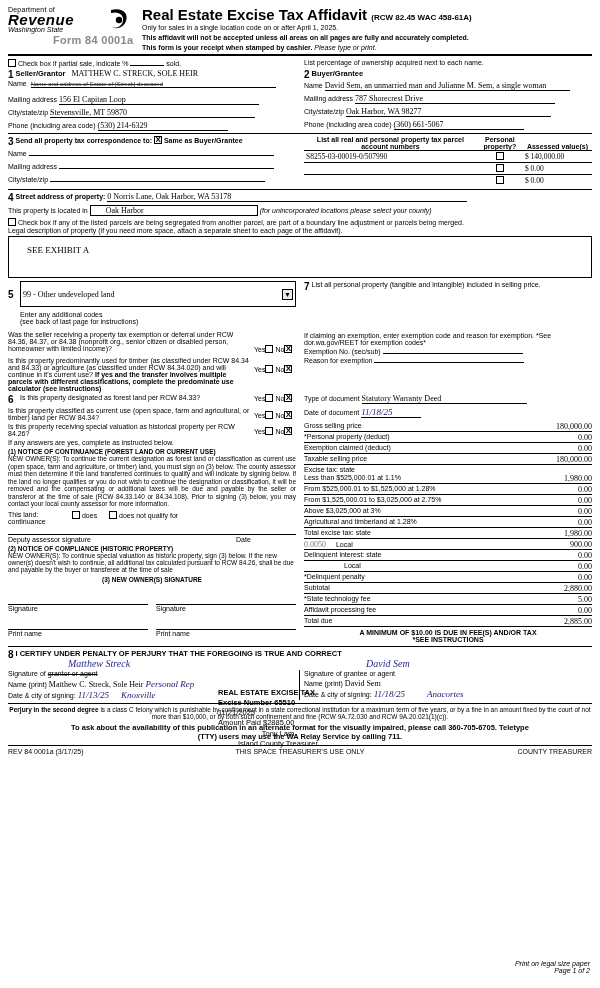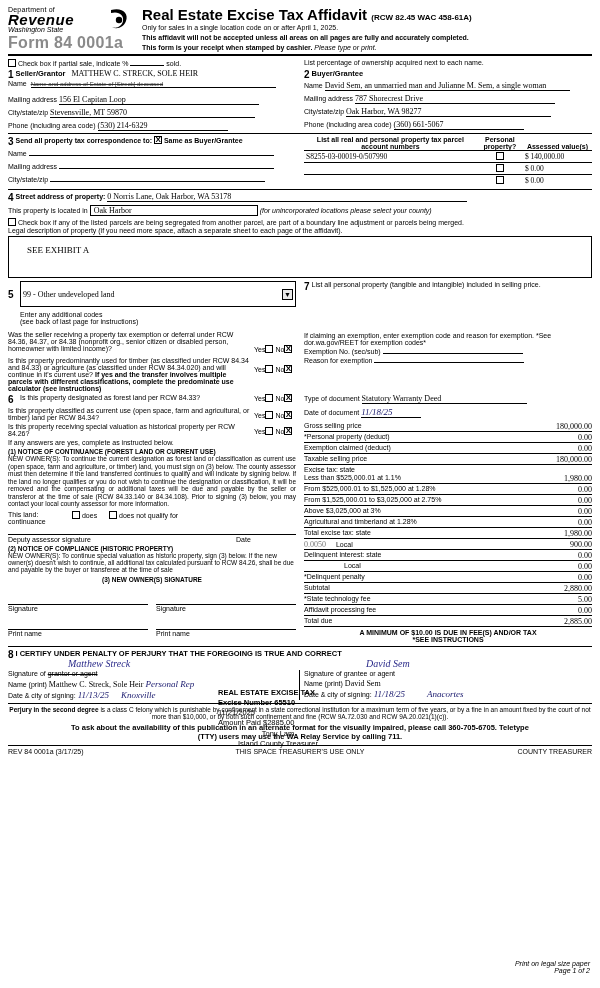--- a/index.html
+++ b/index.html
@@ -13,21 +13,21 @@
     position:relative;
   }
   .page { position:relative; width:600px; height:988px; padding:6px 8px; }
 
   
   .header { display:flex; align-items:flex-start; border-bottom:2px solid #000; padding-bottom:2px; }
   .dept-logo { width:128px; flex:0 0 128px; position:relative; }
   .dept-logo .dept { font-size:7px; letter-spacing:.2px; }
   .dept-logo .revenue { font-size:15px; font-weight:bold; font-style:italic; letter-spacing:.5px; margin-top:-2px;}
   .dept-logo .wash { font-size:7px; font-style:italic; margin-top:-2px; }
-  .dept-logo .formno { font-size:16px; font-weight:bold; color:#8a8a8a; margin-top:1px; letter-spacing:.3px;}
+  .dept-logo .formno { font-size:11px; font-weight:bold; color:#8a8a8a; margin-top:1px; letter-spacing:.3px;margin-left:45px;}
   .logo-swirl { position:absolute; right:6px; top:0px; width:22px; height:28px; }
   .title-block { flex:1; padding-left:6px; }
   .title-block .maintitle { font-size:15px; font-weight:bold; }
   .title-block .maintitle .rcw { font-size:8px; font-weight:bold; }
   .title-block .sub { font-size:7px; margin-top:1px; line-height:1.25; }
   .title-block .sub b { font-weight:bold; }
   .title-block .sub i { font-style:italic; }
 
   
   .row { display:flex; }
@@ -215,21 +215,21 @@
   <div class="hr" style="margin-top:3px;"></div>
 
   <div>
     <div>
       <span class="secnum">4</span>
       <b style="font-size:7px;">Street address of property:</b>
       <span class="fieldline val" style="width:360px;">0 Norris Lane, Oak Harbor, WA 53178</span>
     </div>
     <div style="margin-top:2px;">
       <span class="lbl">This property is located in</span>
-      <span class="boxed val" style="display:inline-block; width:168px; padding:0 3px;">Oak Harbor</span>
+      <span class="boxed val" style="display:inline-block; width:168px; padding:0 15px;">Oak Harbor</span>
       <i class="lbl">(for unincorporated locations please select your county)</i>
     </div>
     <div style="margin-top:2px;">
       <span class="cb"></span>
       <span class="lbl">Check box if any of the listed parcels are being segregated from another parcel, are part of a boundary line adjustment or parcels being merged.</span>
     </div>
     <div style="margin-top:1px;">
       <span class="lbl">Legal description of property (if you need more space, attach a separate sheet to each page of the affidavit).</span>
     </div>
   </div>

